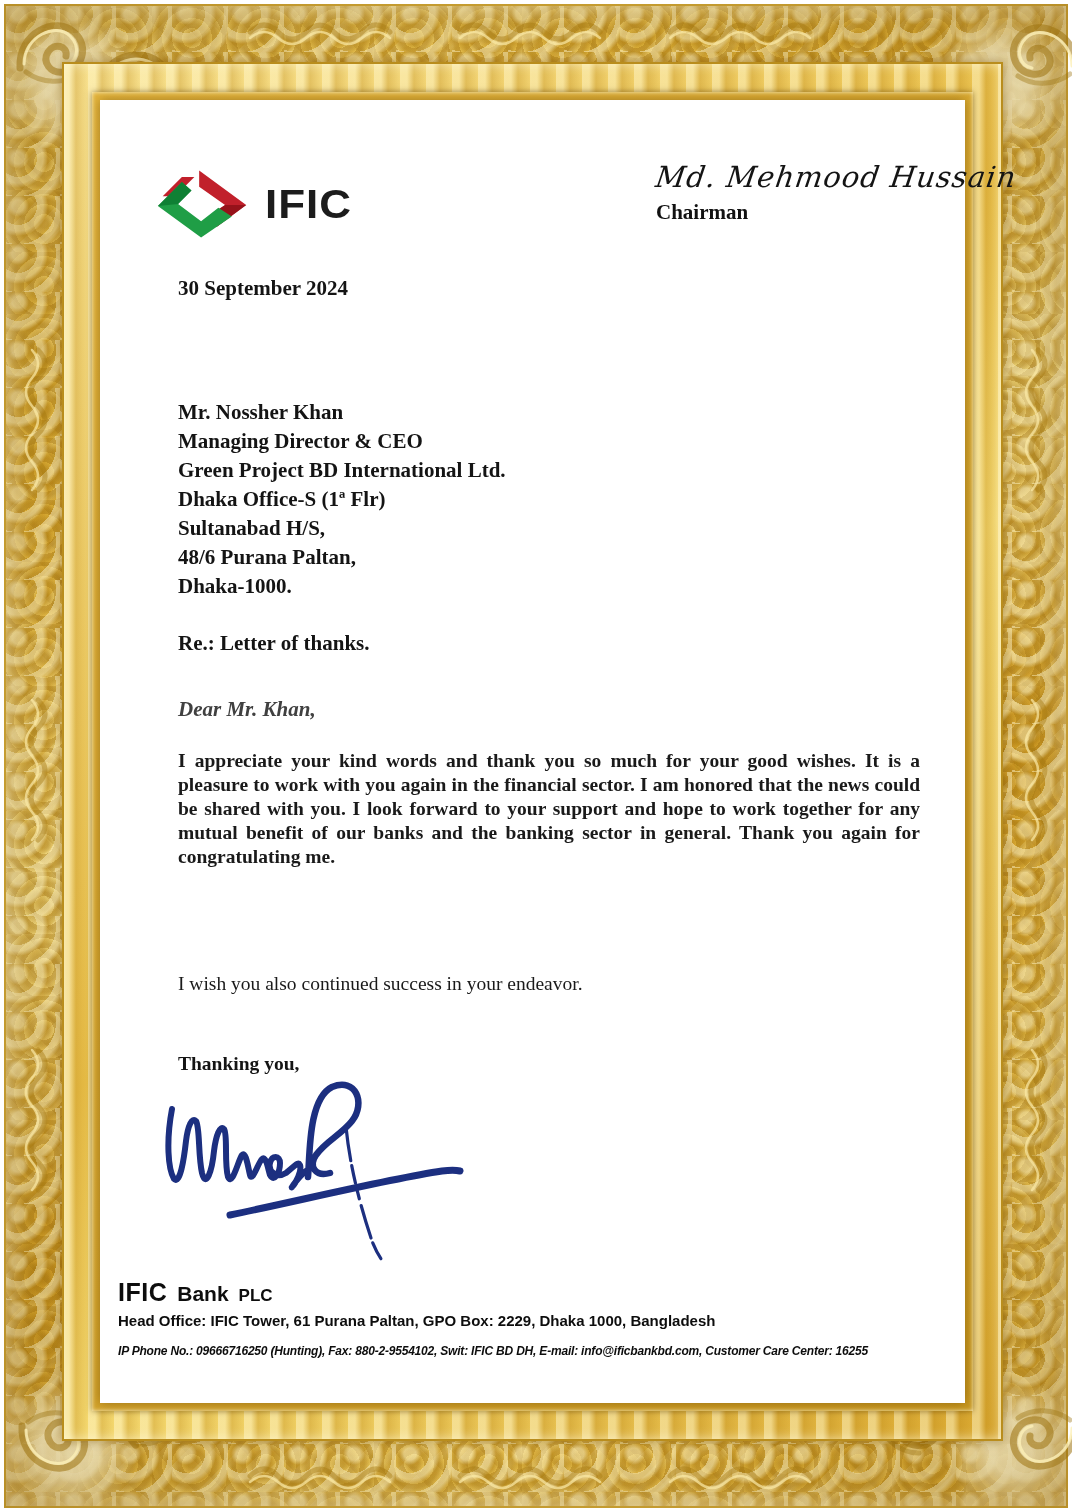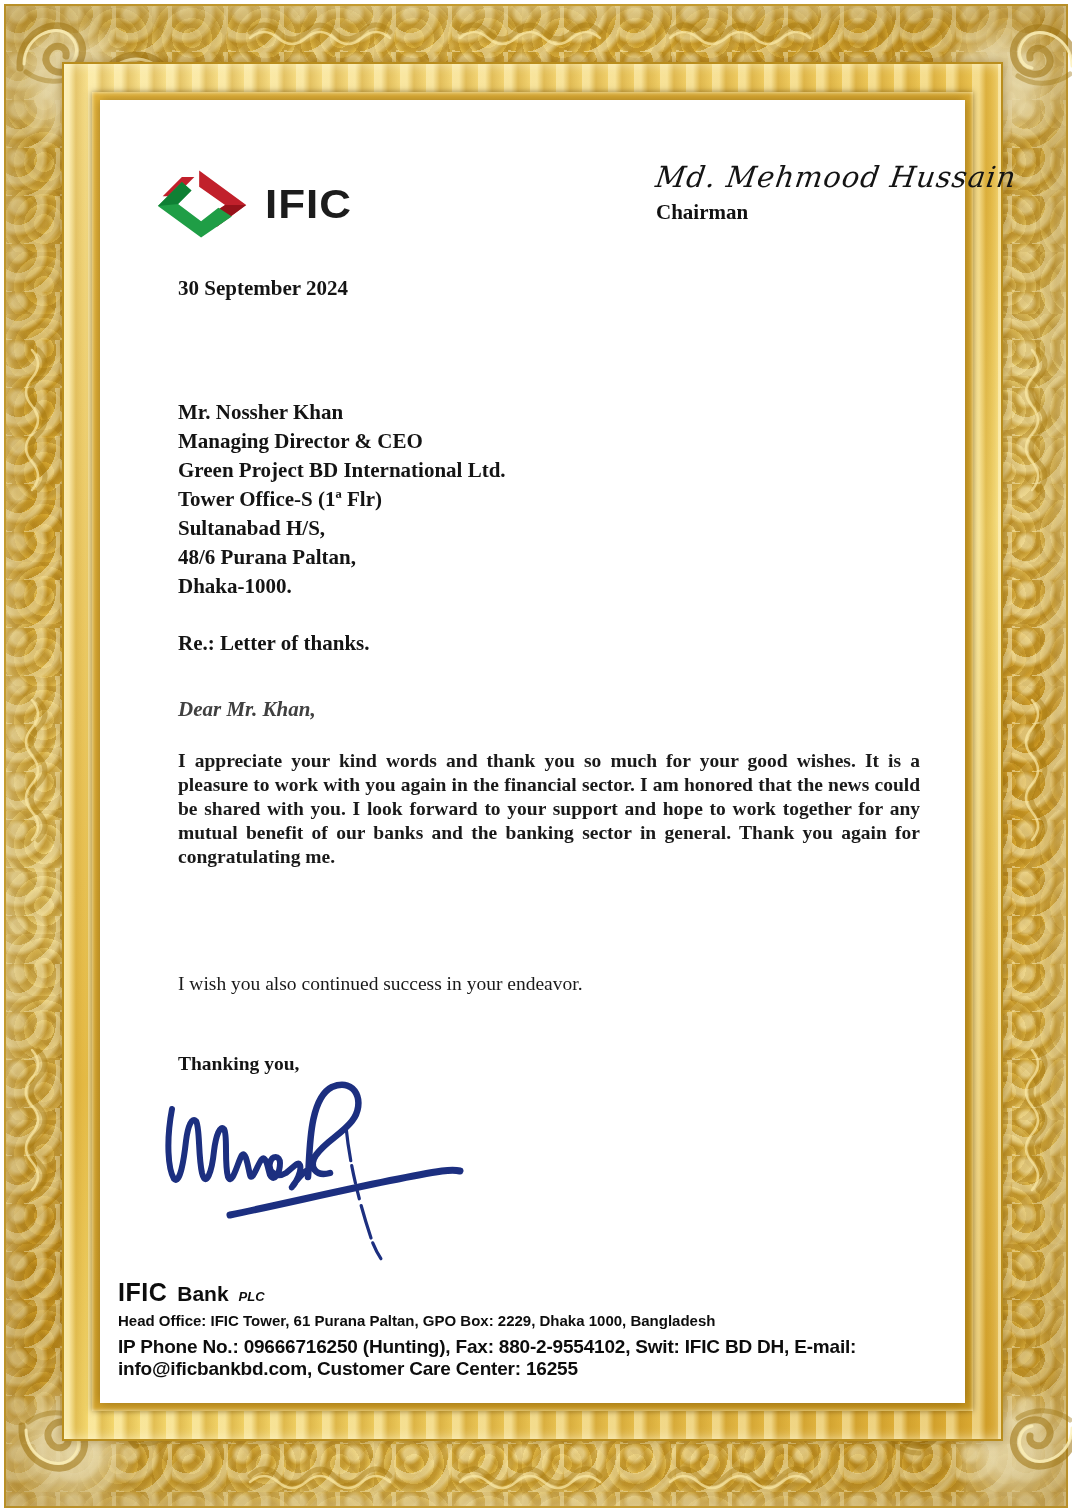--- a/index.html
+++ b/index.html
@@ -57,23 +57,23 @@
     color:#1a1a1a;line-height:24px;text-align:justify;}
   .body-par2{left:78px;top:873px;font-weight:400;font-size:19.5px;color:#1a1a1a;}
   .closing{left:78px;top:953px;font-weight:700;font-size:19.5px;color:#141414;}
 
   .signature-box{left:58px;top:975px;width:330px;height:190px;}
 
   .footer{left:18px;top:1178px;width:840px;font-family:"Liberation Sans",sans-serif;color:#0d0d0d;}
   .bank-line{display:flex;align-items:baseline;gap:10px;}
   .bank-main{font-size:25px;font-weight:800;letter-spacing:.5px;}
   .bank-mid{font-size:21px;font-weight:700;}
-  .bank-suffix{font-size:13px;font-weight:700;font-style:italic;}
+  .bank-suffix{font-size:17px;font-weight:700;}
   .footer-address{font-size:15px;font-weight:700;margin-top:5px;}
-  .footer-contact{font-size:19px;font-weight:600;margin-top:7px;letter-spacing:-.2px;}
+  .footer-contact{font-size:12px;font-weight:600;margin-top:15px;letter-spacing:-.2px;font-style:italic;}
 </style>
 </head>
 <body>
 
 <div class="frame"></div>
 <div class="frame-vignette"></div>
 
 <svg class="ornaments" width="1072" height="1512" viewBox="0 0 1072 1512" xmlns="http://www.w3.org/2000/svg">
   <defs>
     <g id="curl">
@@ -130,21 +130,21 @@
     <div class="script-name">Md. Mehmood Hussain</div>
     <div class="chairman">Chairman</div>
   </div>
 
   <div class="abs date-line">30 September 2024</div>
 
   <div class="abs recipient">
     <div>Mr. Nossher Khan</div>
     <div>Managing Director &amp; CEO</div>
     <div>Green Project BD International Ltd.</div>
-    <div>Tower Office-S (1ª Flr)</div>
+    <div>Dhaka Office-S (1ª Flr)</div>
     <div>Sultanabad H/S,</div>
     <div>48/6 Purana Paltan,</div>
     <div>Dhaka-1000.</div>
   </div>
 
   <div class="abs subject">Re.: Letter of thanks.</div>
   <div class="abs salutation">Dear Mr. Khan,</div>
 
   <div class="abs body-par">I appreciate your kind words and thank you so much for your good wishes. It is a pleasure to work with you again in the financial sector. I am honored that the news could be shared with you. I look forward to your support and hope to work together for any mutual benefit of our banks and the banking sector in general. Thank you again for congratulating me.</div>
   <div class="abs body-par2">I wish you also continued success in your endeavor.</div>

